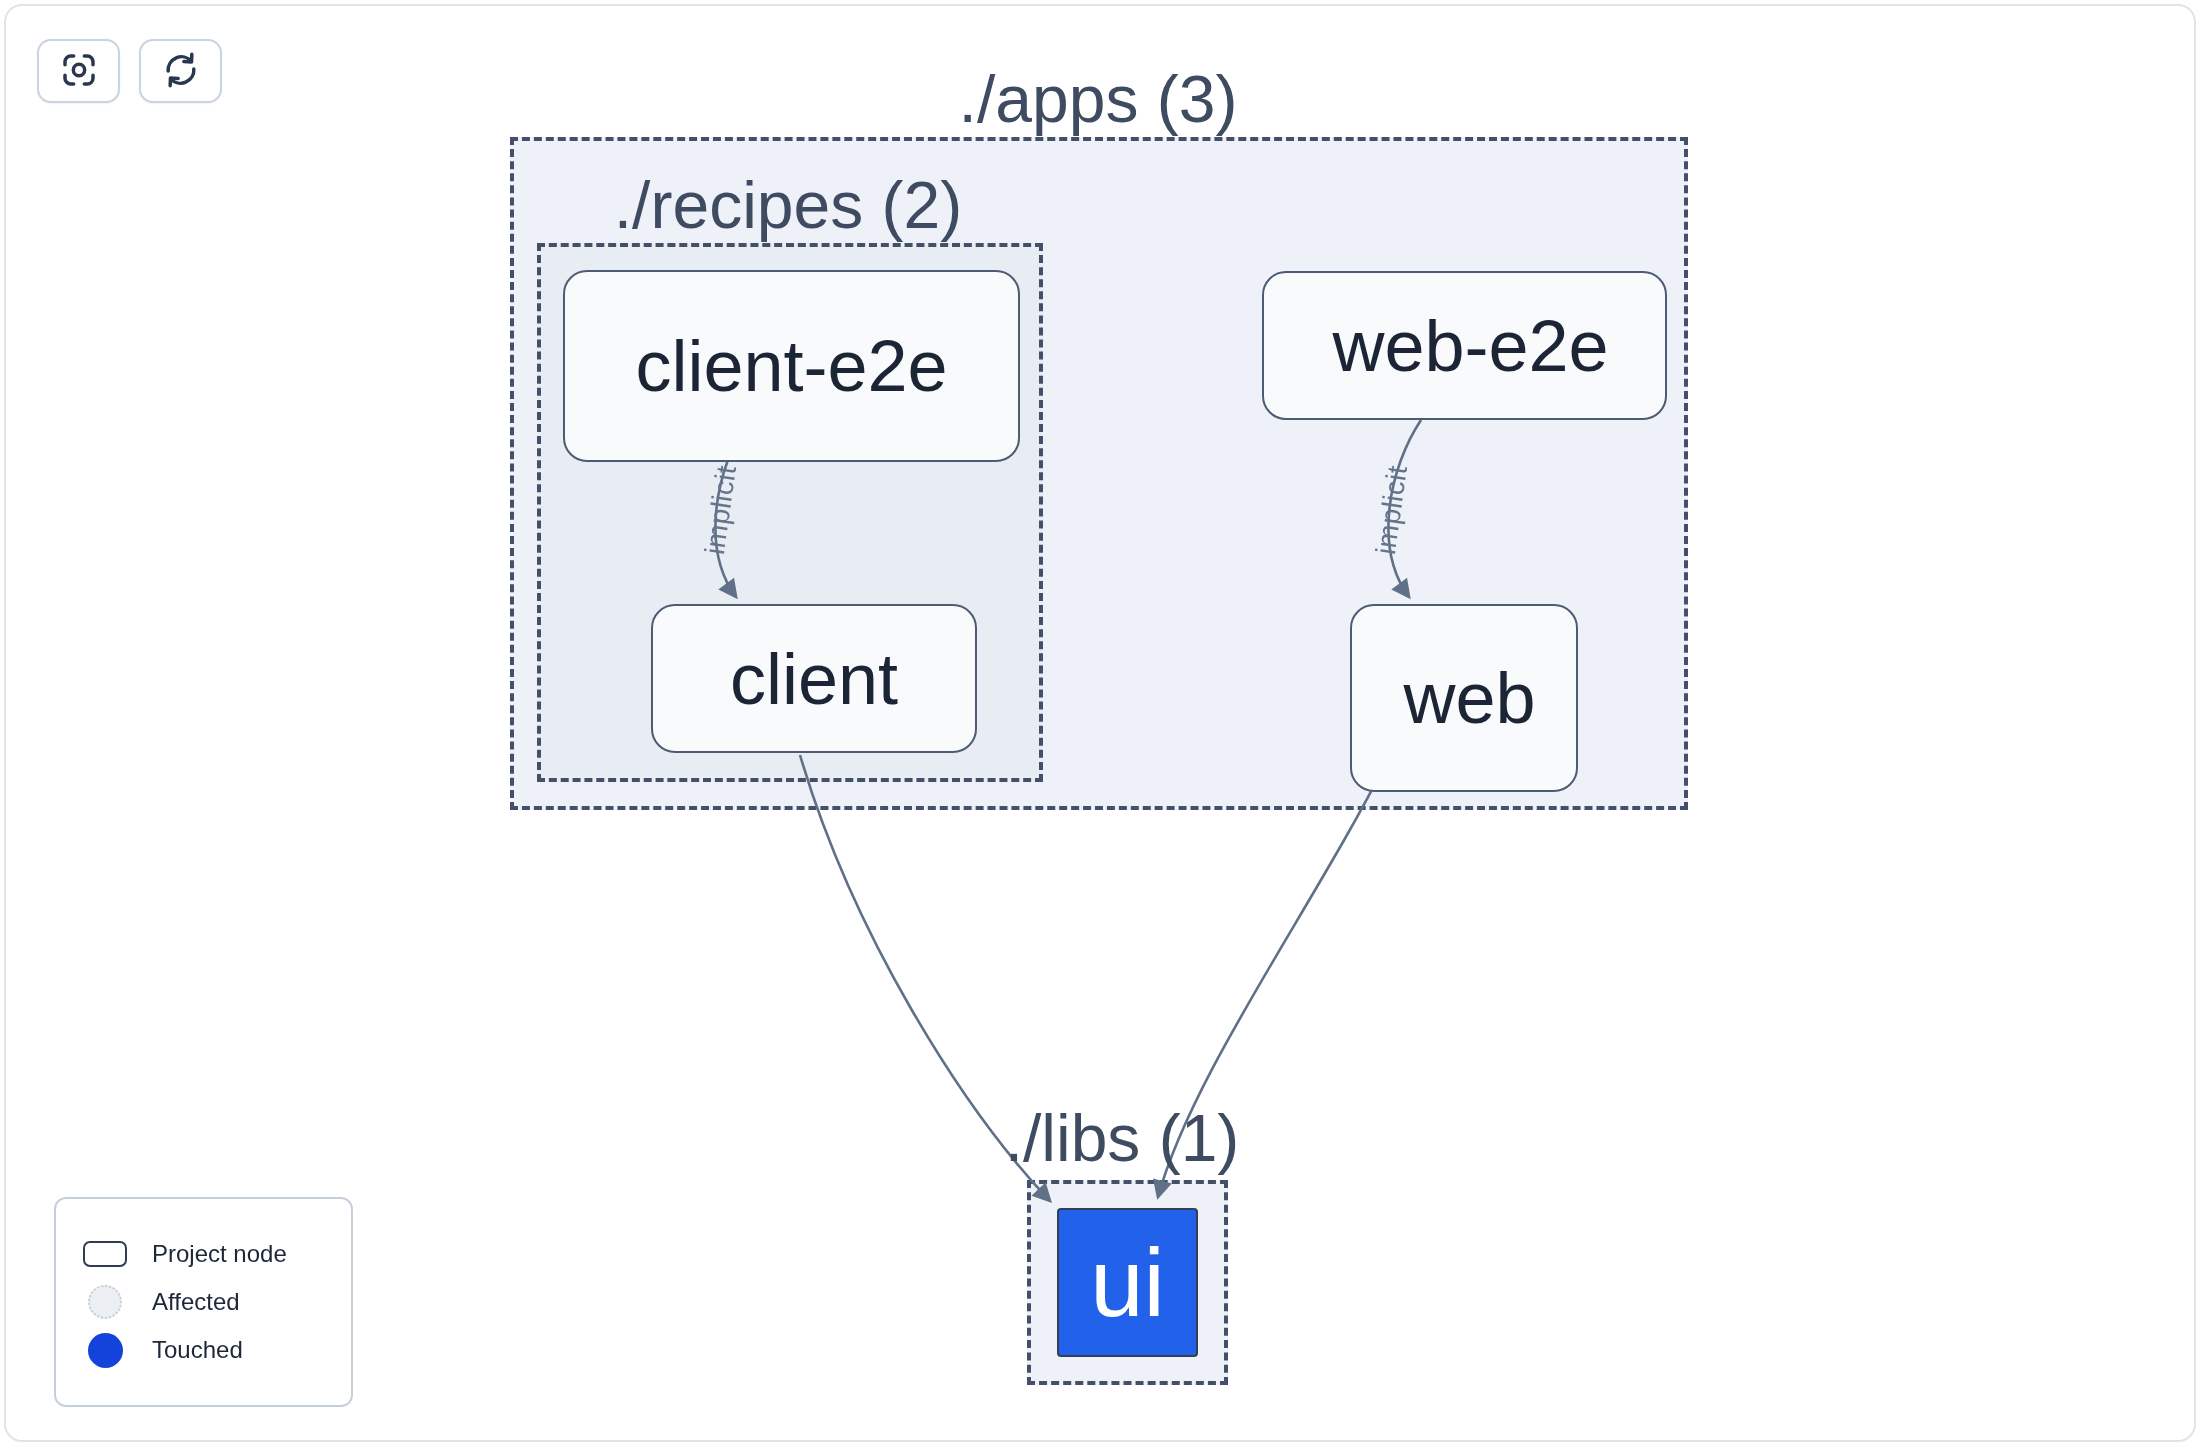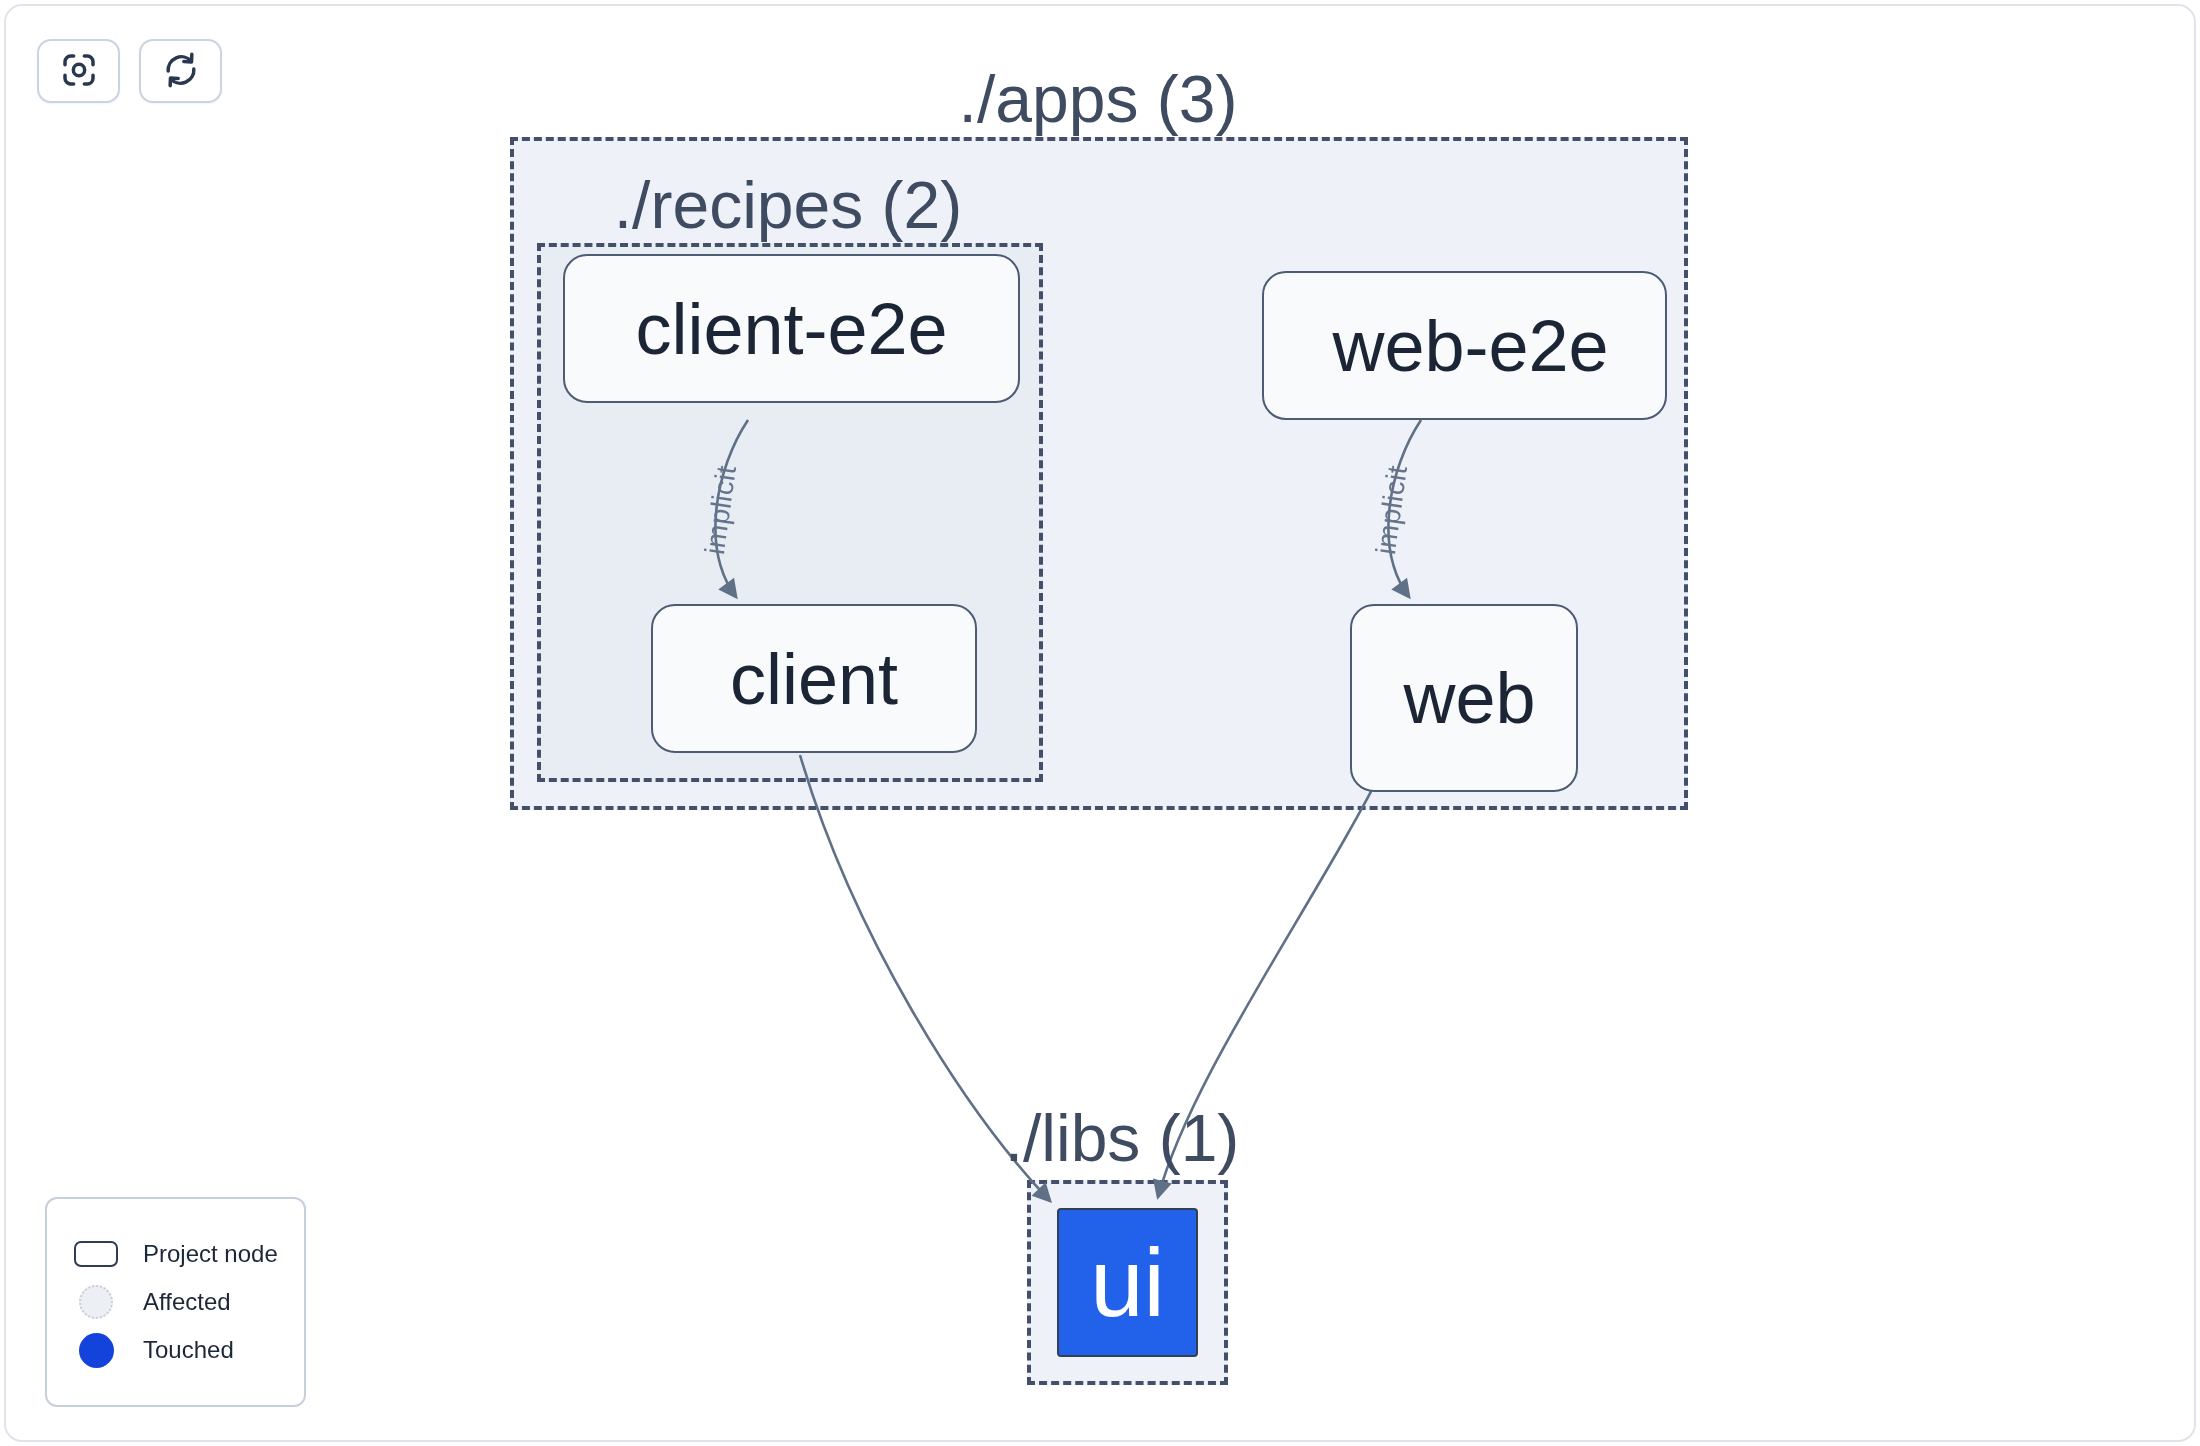--- a/index.html
+++ b/index.html
@@ -58,31 +58,31 @@
     transform:translate(-50%,-50%) rotate(-82deg);z-index:6;letter-spacing:.5px;
   }
   .el-left{left:721px;top:510px;}
   .el-right{left:1392px;top:510px;}
   
   .node{
     position:absolute;background:var(--node-fill);border:2.6px solid var(--node-border);
     border-radius:24px;display:flex;align-items:center;justify-content:center;
     color:var(--node-text);font-size:72px;z-index:20;box-sizing:border-box;cursor:pointer;
   }
-  .n-client-e2e{left:563px;top:254px;width:457px;height:149px;}
+  .n-client-e2e{left:563px;top:270px;width:457px;height:192px;}
   .n-web-e2e{left:1262px;top:271px;width:405px;height:149px;padding-left:12px;}
   .n-client{left:651px;top:604px;width:326px;height:149px;}
   .n-web{left:1350px;top:604px;width:228px;height:188px;padding-left:11px;}
   .n-ui{
     left:1057px;top:1208px;width:141px;height:149px;background:var(--node-blue);
     color:#fff;border-color:#333f55;font-size:96px;border-radius:4px;
   }
   
   .legend{
-    position:absolute;left:45px;top:1197px;width:261px;height:210px;background:#fff;
+    position:absolute;left:54px;top:1197px;width:299px;height:210px;background:#fff;
     border:2px solid var(--legend-border);border-radius:12px;z-index:30;
     display:flex;flex-direction:column;justify-content:center;padding:6px 0;box-sizing:border-box;
   }
   .lrow{display:flex;align-items:center;height:48px;}
   .licon{width:46px;margin-left:26px;display:flex;align-items:center;justify-content:center;flex:none;}
   .ltext{margin-left:24px;color:var(--legend-text);font-size:24px;}
   .sw-project{width:44px;height:26px;border:2.4px solid #2f3c52;border-radius:7px;background:#fff;box-sizing:border-box;}
   .sw-composite{width:32px;height:32px;border:2.4px dashed #2f3c52;border-radius:50%;background:#fff;box-sizing:border-box;}
   .sw-affected{width:34px;height:34px;border:2px dotted #c8ced8;border-radius:50%;background:#eceff4;box-sizing:border-box;}
   .sw-touched{width:35px;height:35px;border-radius:50%;background:var(--touched-blue);}

